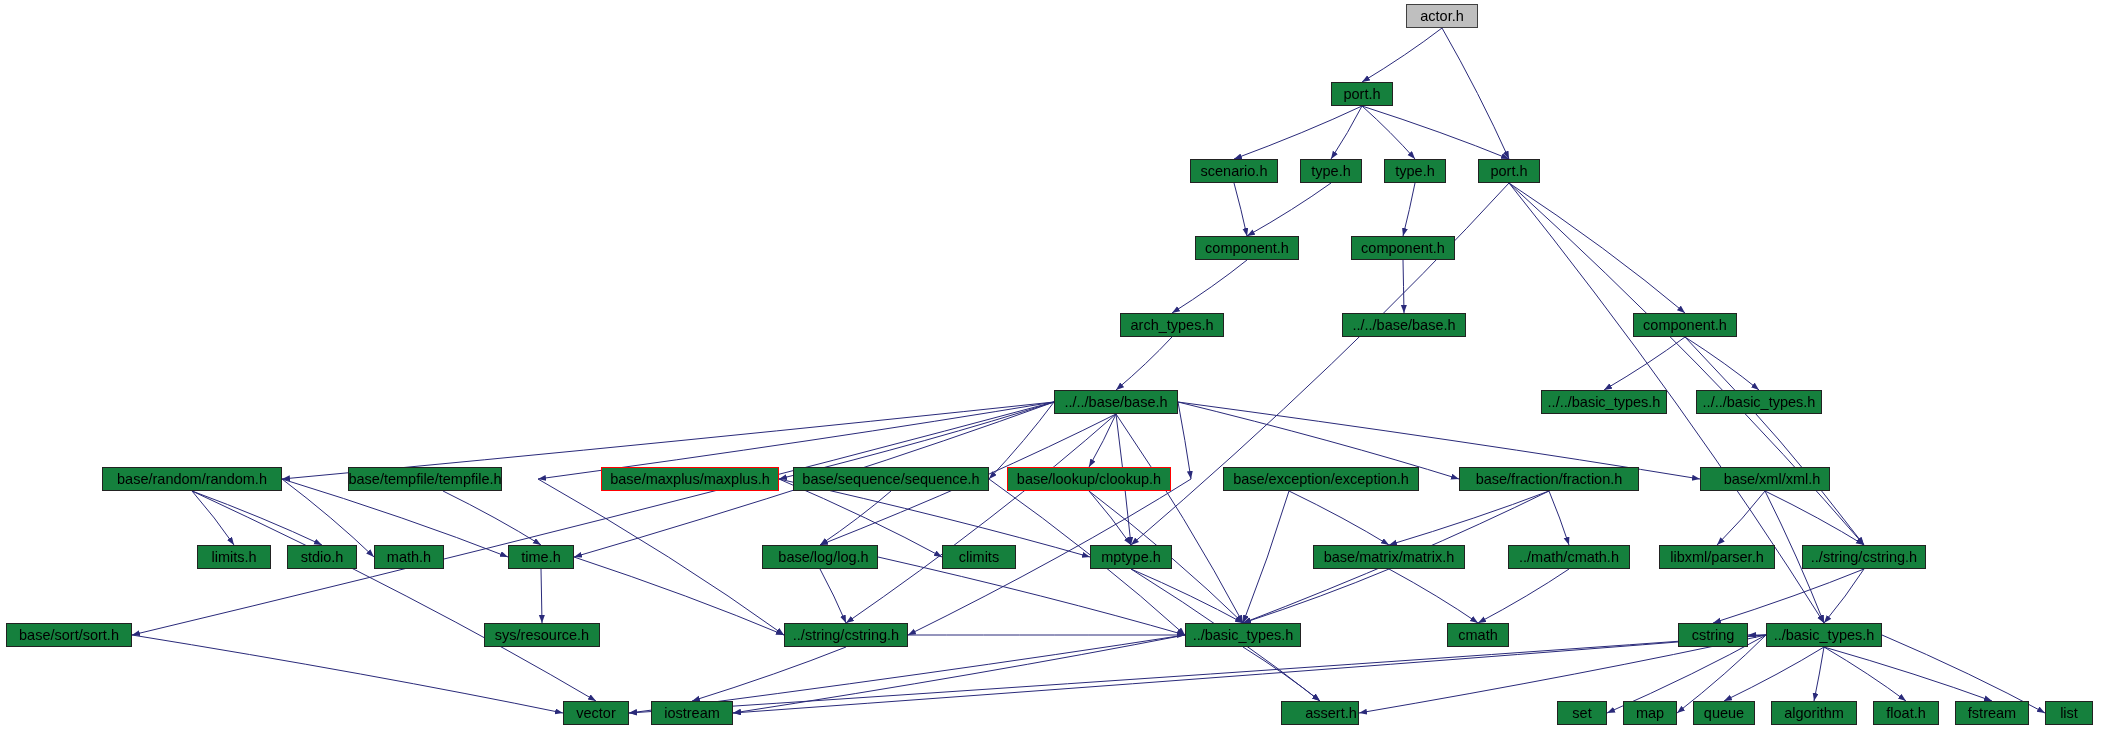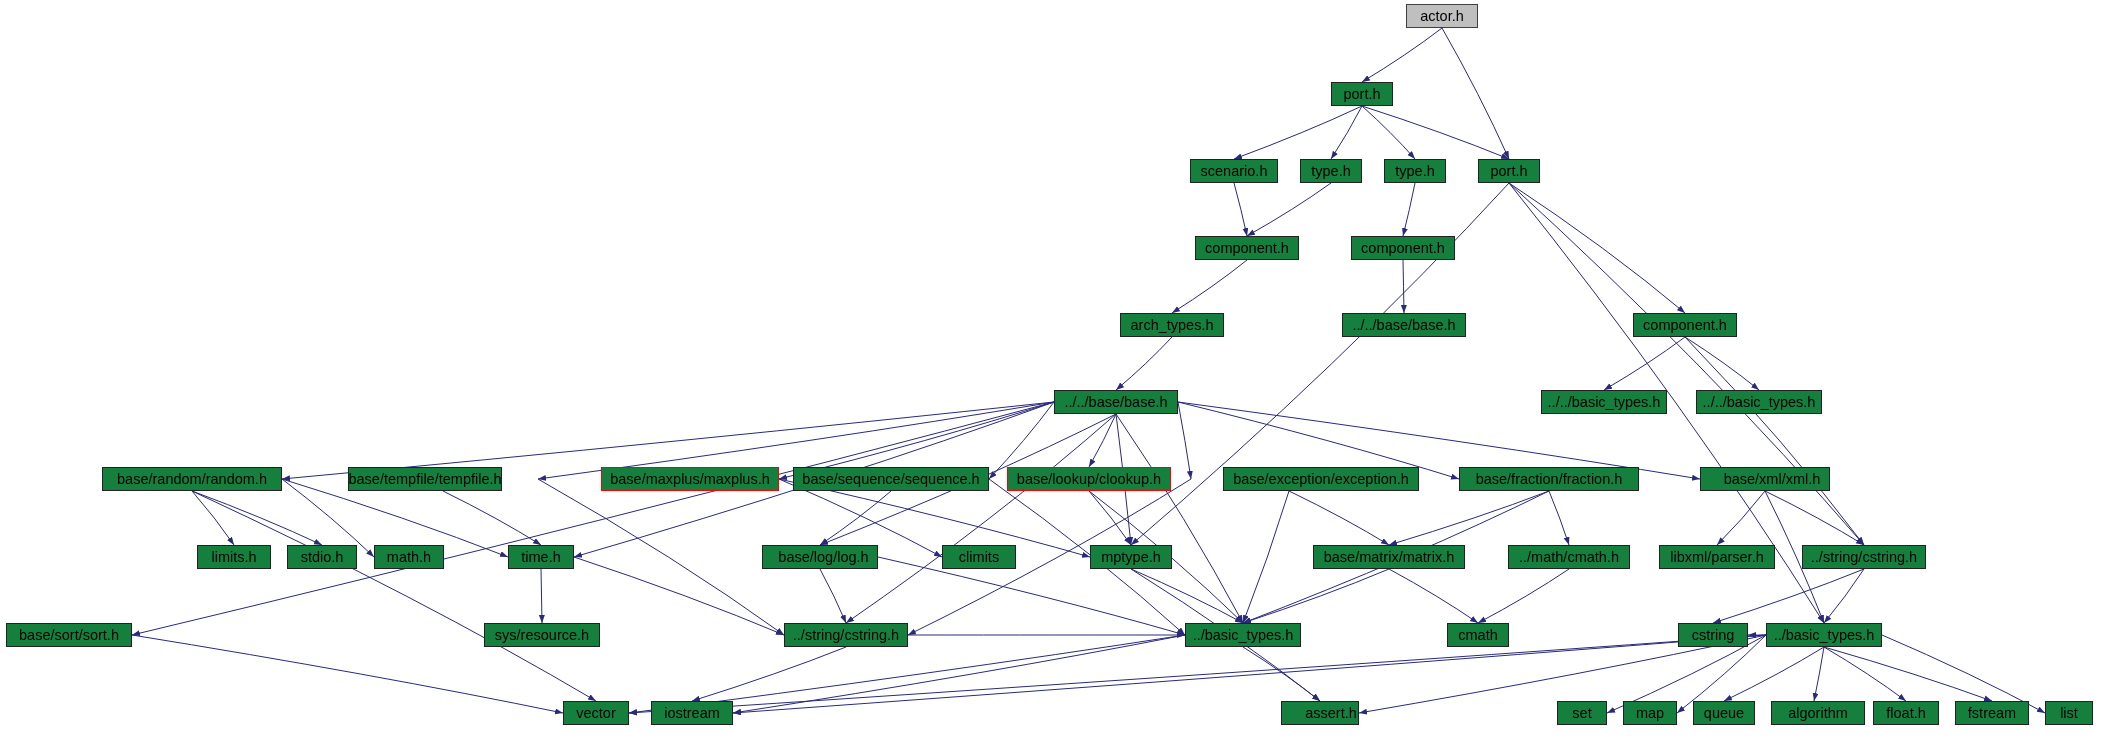--- a/index.html
+++ b/index.html
@@ -182,18 +182,18 @@
       <div class="node" style="left: 1185px; top: 623px; width: 116px;">../basic_types.h</div>
       <div class="node" style="left: 1447px; top: 623px; width: 62px;">cmath</div>
       <div class="node" style="left: 1678px; top: 623px; width: 70px;">cstring</div>
       <div class="node" style="left: 1766px; top: 623px; width: 116px;">../basic_types.h</div>
       <div class="node" style="left: 563px; top: 701px; width: 66px;">vector</div>
       <div class="node" style="left: 651px; top: 701px; width: 82px;">iostream</div>
       <div class="node" style="left: 1281px; top: 701px; width: 78px; padding-left: 28px;">assert.h</div>
       <div class="node" style="left: 1557px; top: 701px; width: 50px;">set</div>
       <div class="node" style="left: 1623px; top: 701px; width: 54px;">map</div>
       <div class="node" style="left: 1693px; top: 701px; width: 62px;">queue</div>
-      <div class="node" style="left: 1771px; top: 701px; width: 94px;">algorithm</div>
+      <div class="node" style="left: 1771px; top: 701px; width: 86px;">algorithm</div>
       <div class="node" style="left: 1873px; top: 701px; width: 66px;">float.h</div>
       <div class="node" style="left: 1955px; top: 701px; width: 74px;">fstream</div>
       <div class="node" style="left: 2045px; top: 701px; width: 48px;">list</div>
     </div>
 </div>
 
 </body></html>

